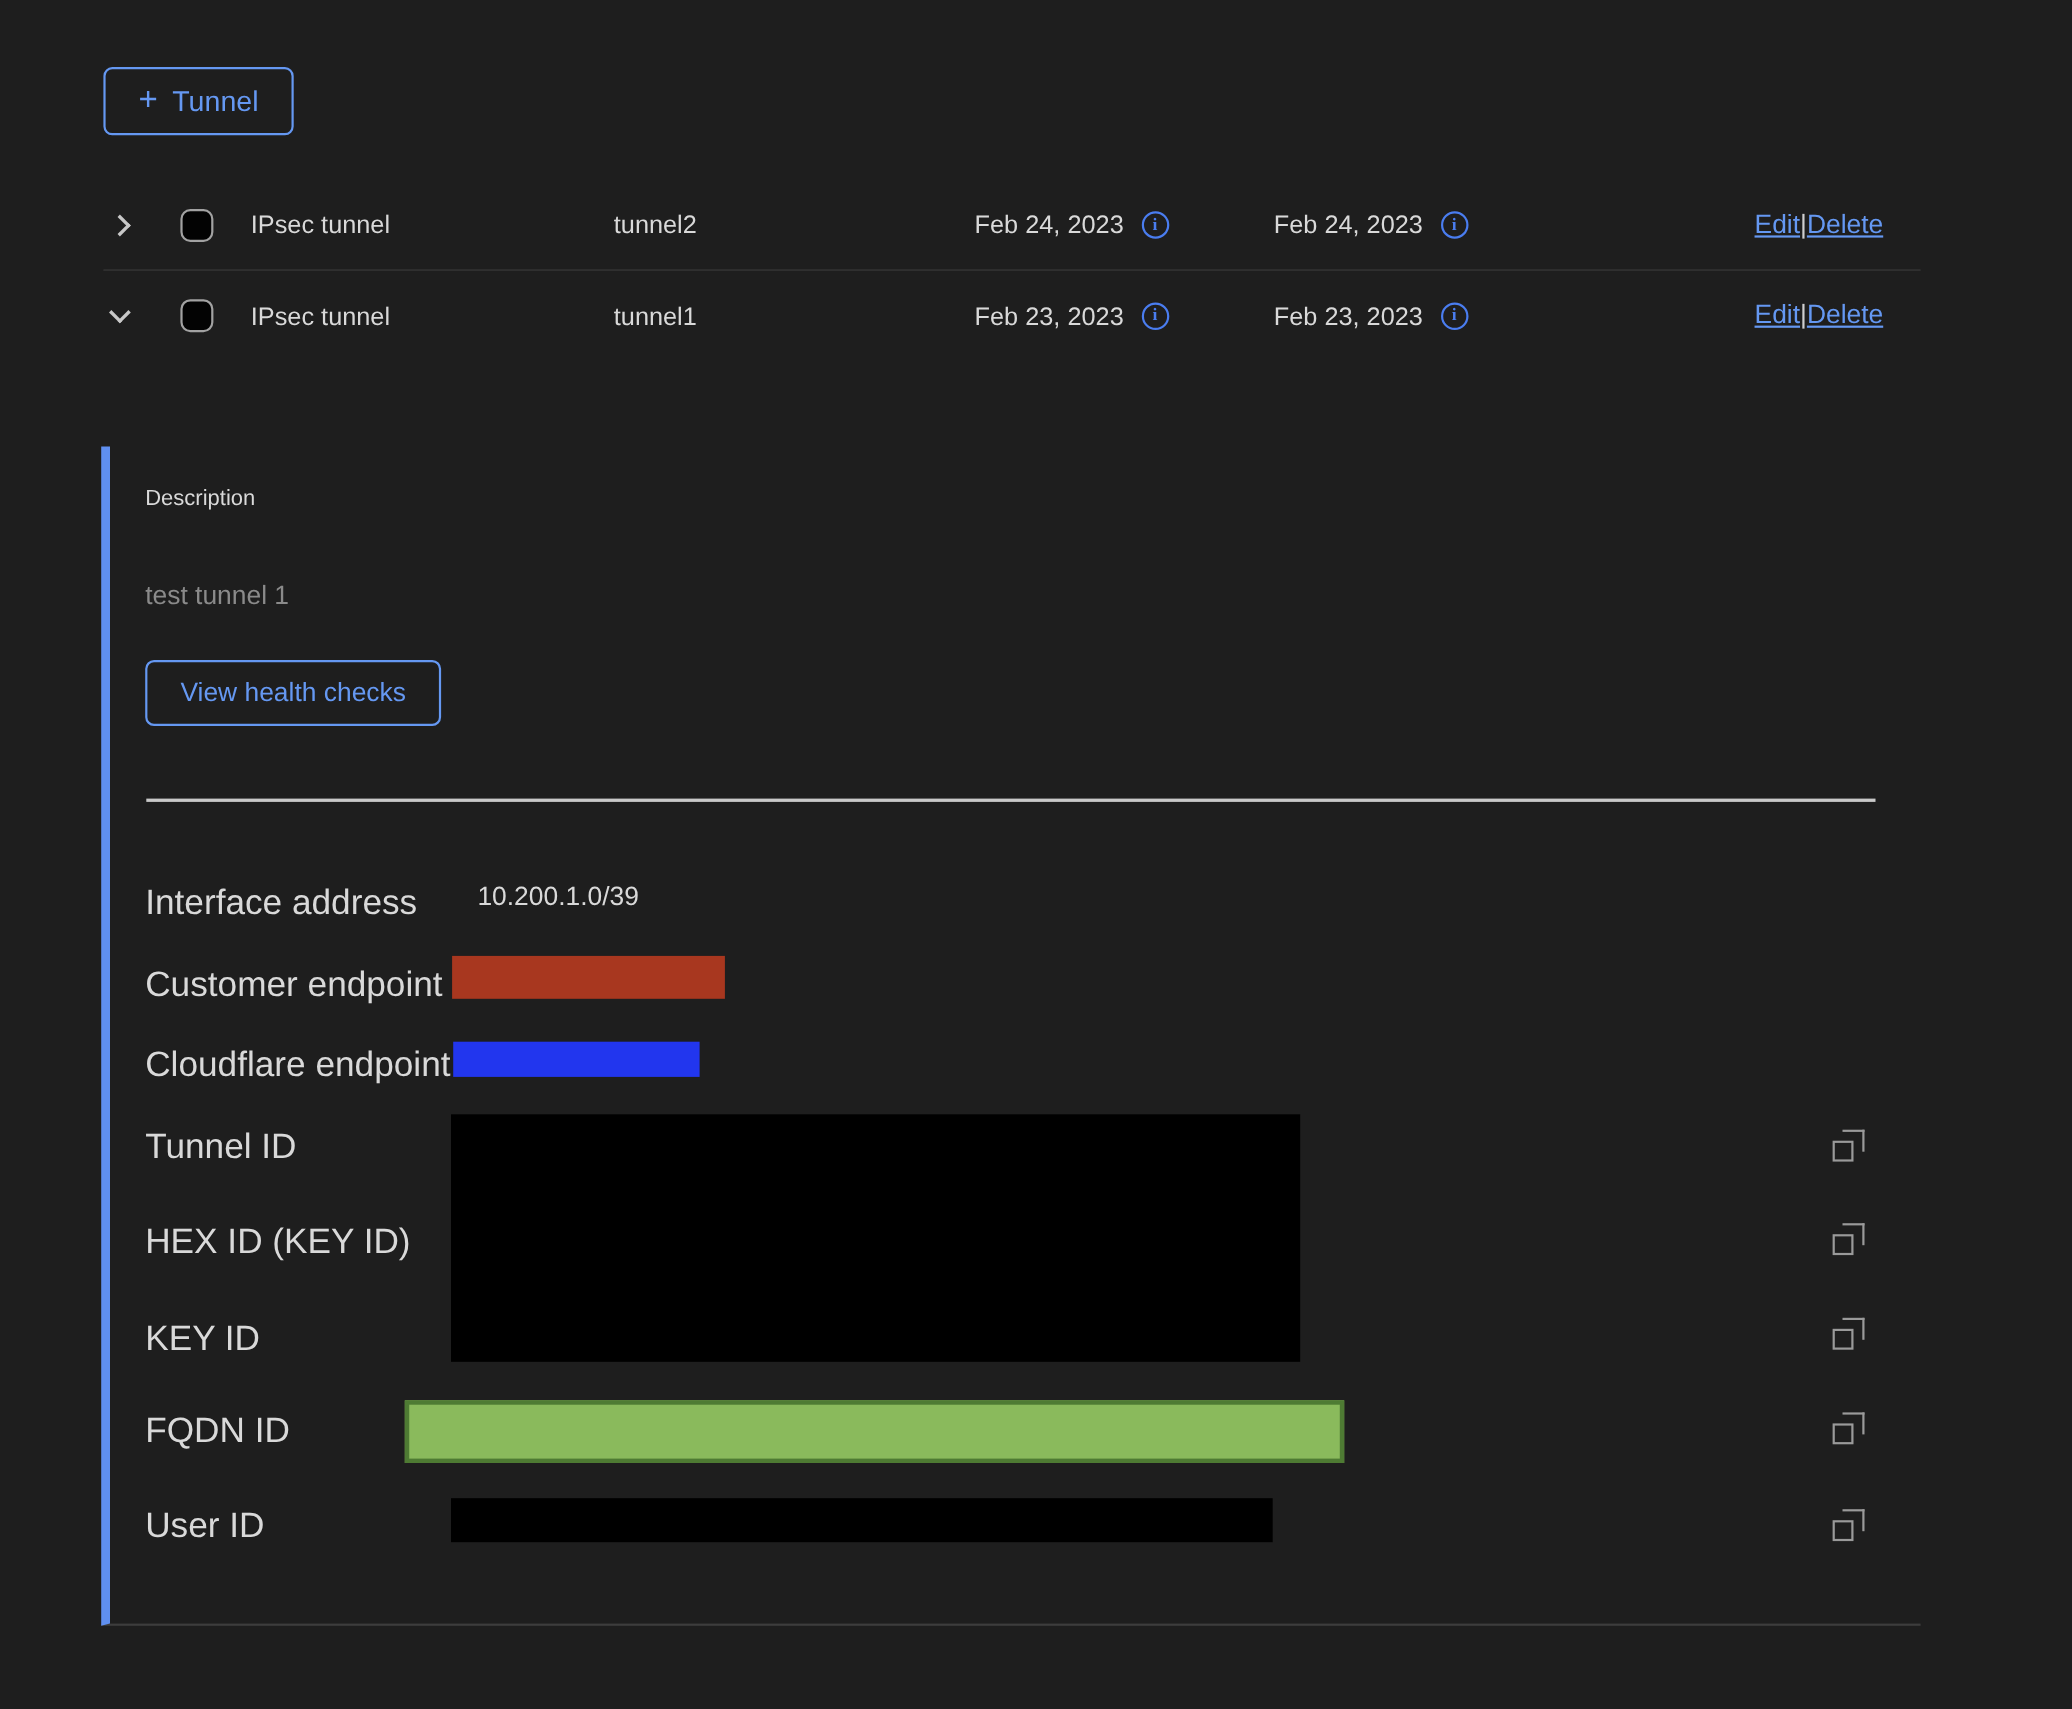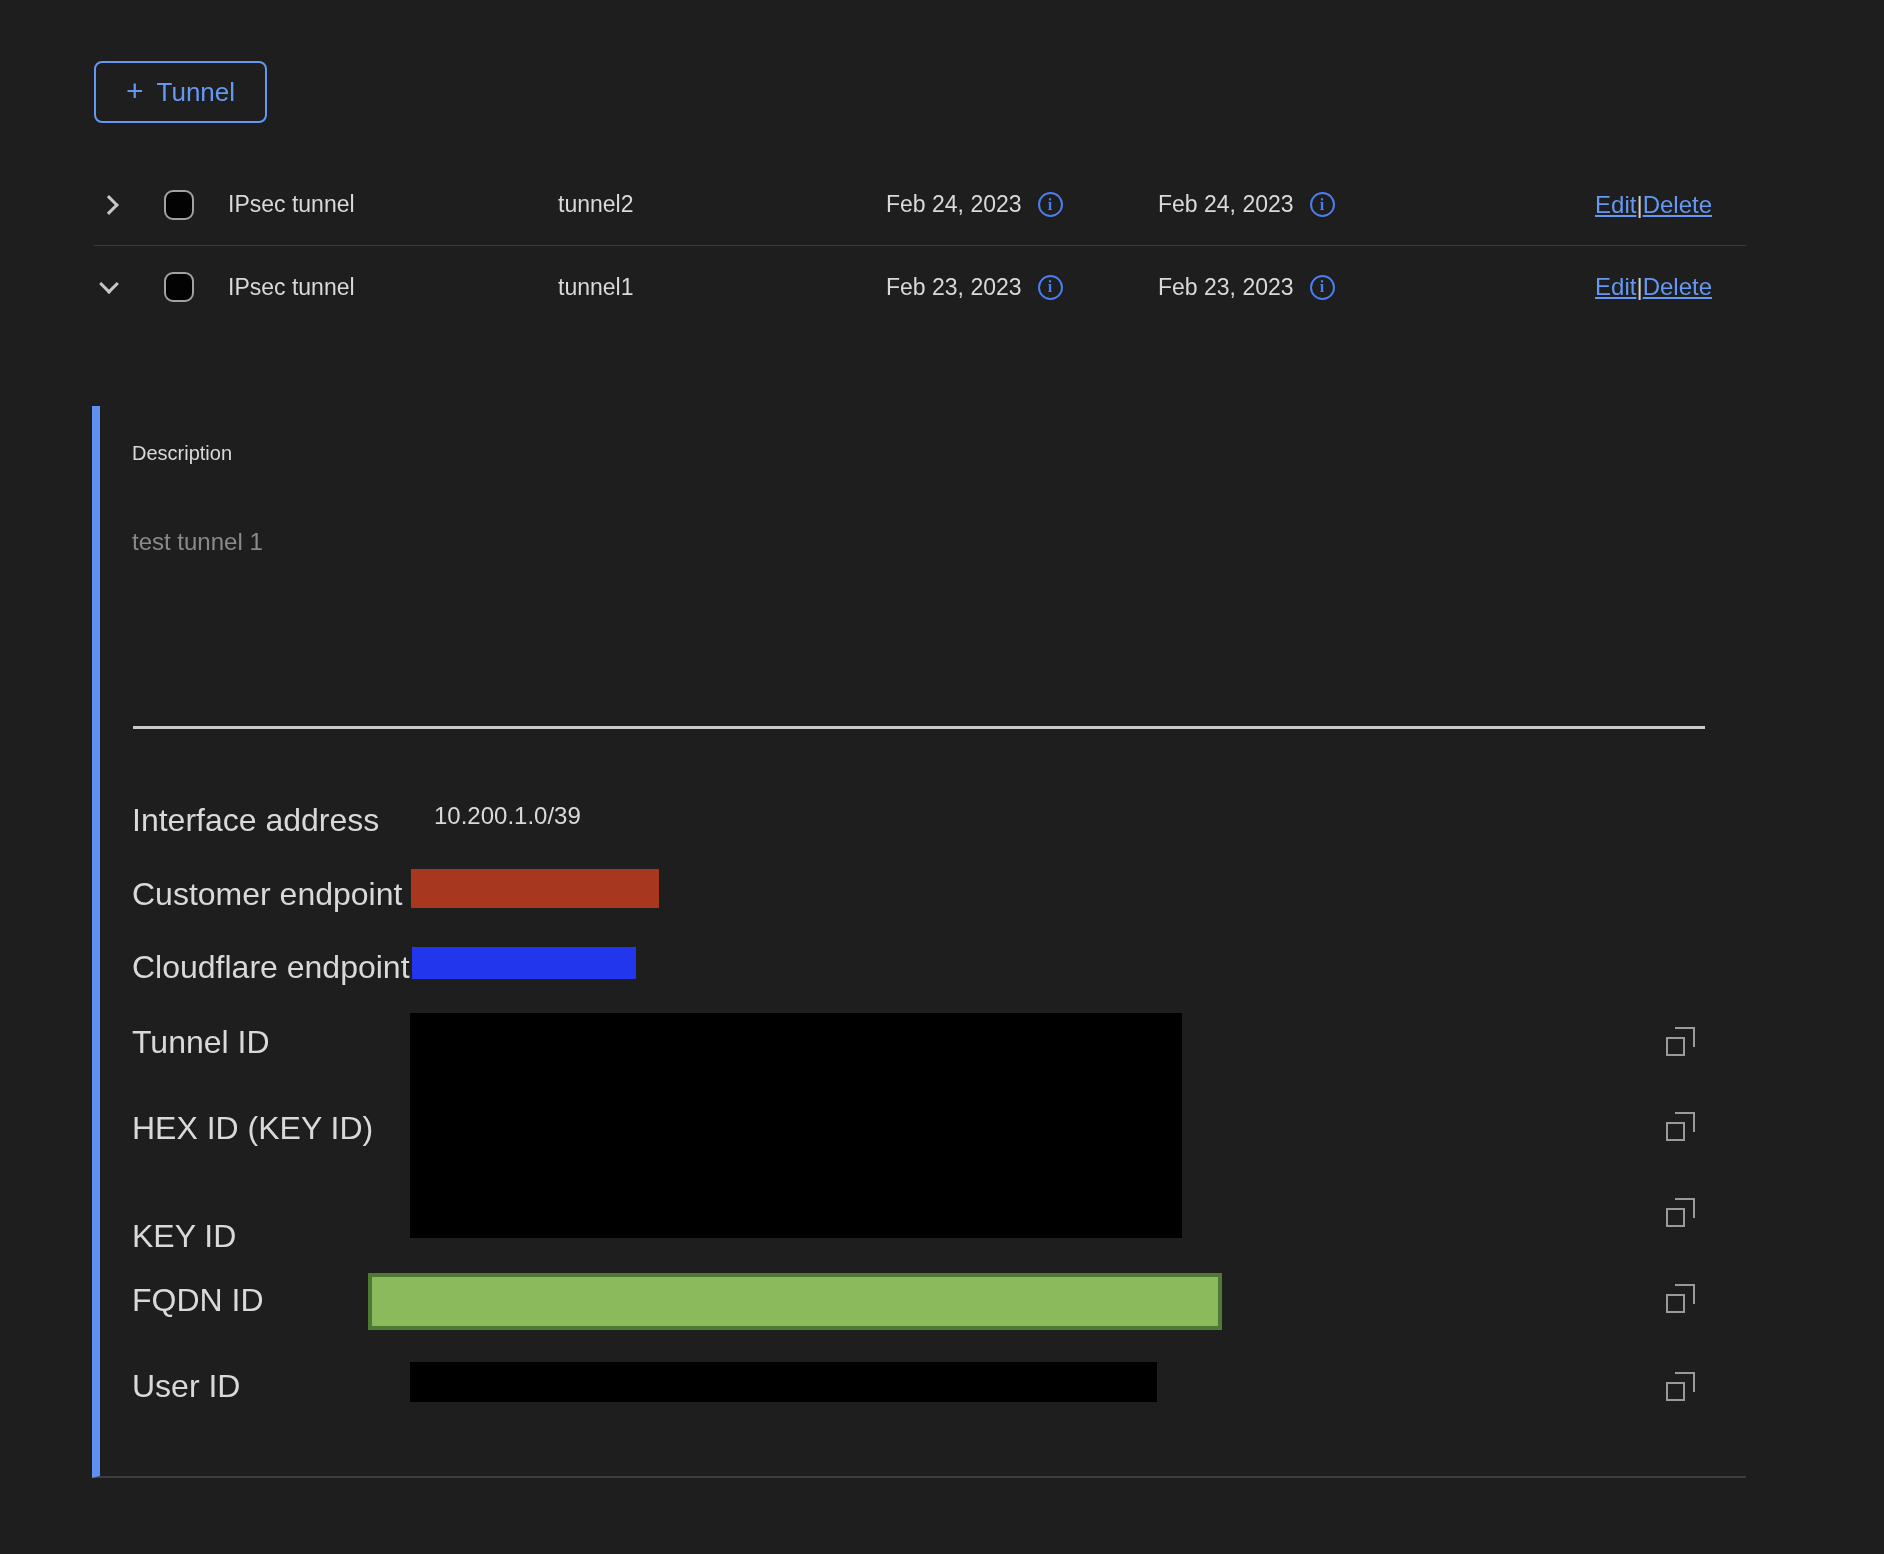--- a/index.html
+++ b/index.html
@@ -126,35 +126,38 @@
       <a class="link">Delete</a>
     </span>
   </div>
 </div>
 
 <div class="expanded">
 
   <div class="abs desc-label">Description</div>
   <div class="abs desc-value">test tunnel 1</div>
 
+  <button class="btn-outline health-btn">
+    <span>View health checks</span>
+  </button>
 
   <div class="abs divider"></div>
 
   <div class="abs field-label" style="top:396px">Interface address</div>
   <div class="abs field-value" style="left:334px;top:396px">10.200.1.0/39</div>
 
   <div class="abs field-label" style="top:470px">Customer endpoint</div>
   <div class="redact redact-red" style="left:311px;top:463px;width:248px;height:39px"></div>
 
   <div class="abs field-label" style="top:543px">Cloudflare endpoint</div>
   <div class="redact redact-blue" style="left:312px;top:541px;width:224px;height:32px"></div>
 
   <div class="abs field-label" style="top:618px">Tunnel ID</div>
   <div class="abs field-label" style="top:704px">HEX ID (KEY ID)</div>
-  <div class="abs field-label" style="top:812px">KEY ID</div>
+  <div class="abs field-label" style="top:792px">KEY ID</div>
   <div class="redact redact-black" style="left:310px;top:607px;width:772px;height:225px"></div>
 
   <div class="abs field-label" style="top:876px">FQDN ID</div>
   <div class="redact redact-green" style="left:268px;top:867px;width:854px;height:57px"></div>
 
   <div class="abs field-label" style="top:962px">User ID</div>
   <div class="redact redact-black" style="left:310px;top:956px;width:747px;height:40px"></div>
 
   <span class="copy-icon" style="left:1566px;top:621px">
       <span class="back"></span>

